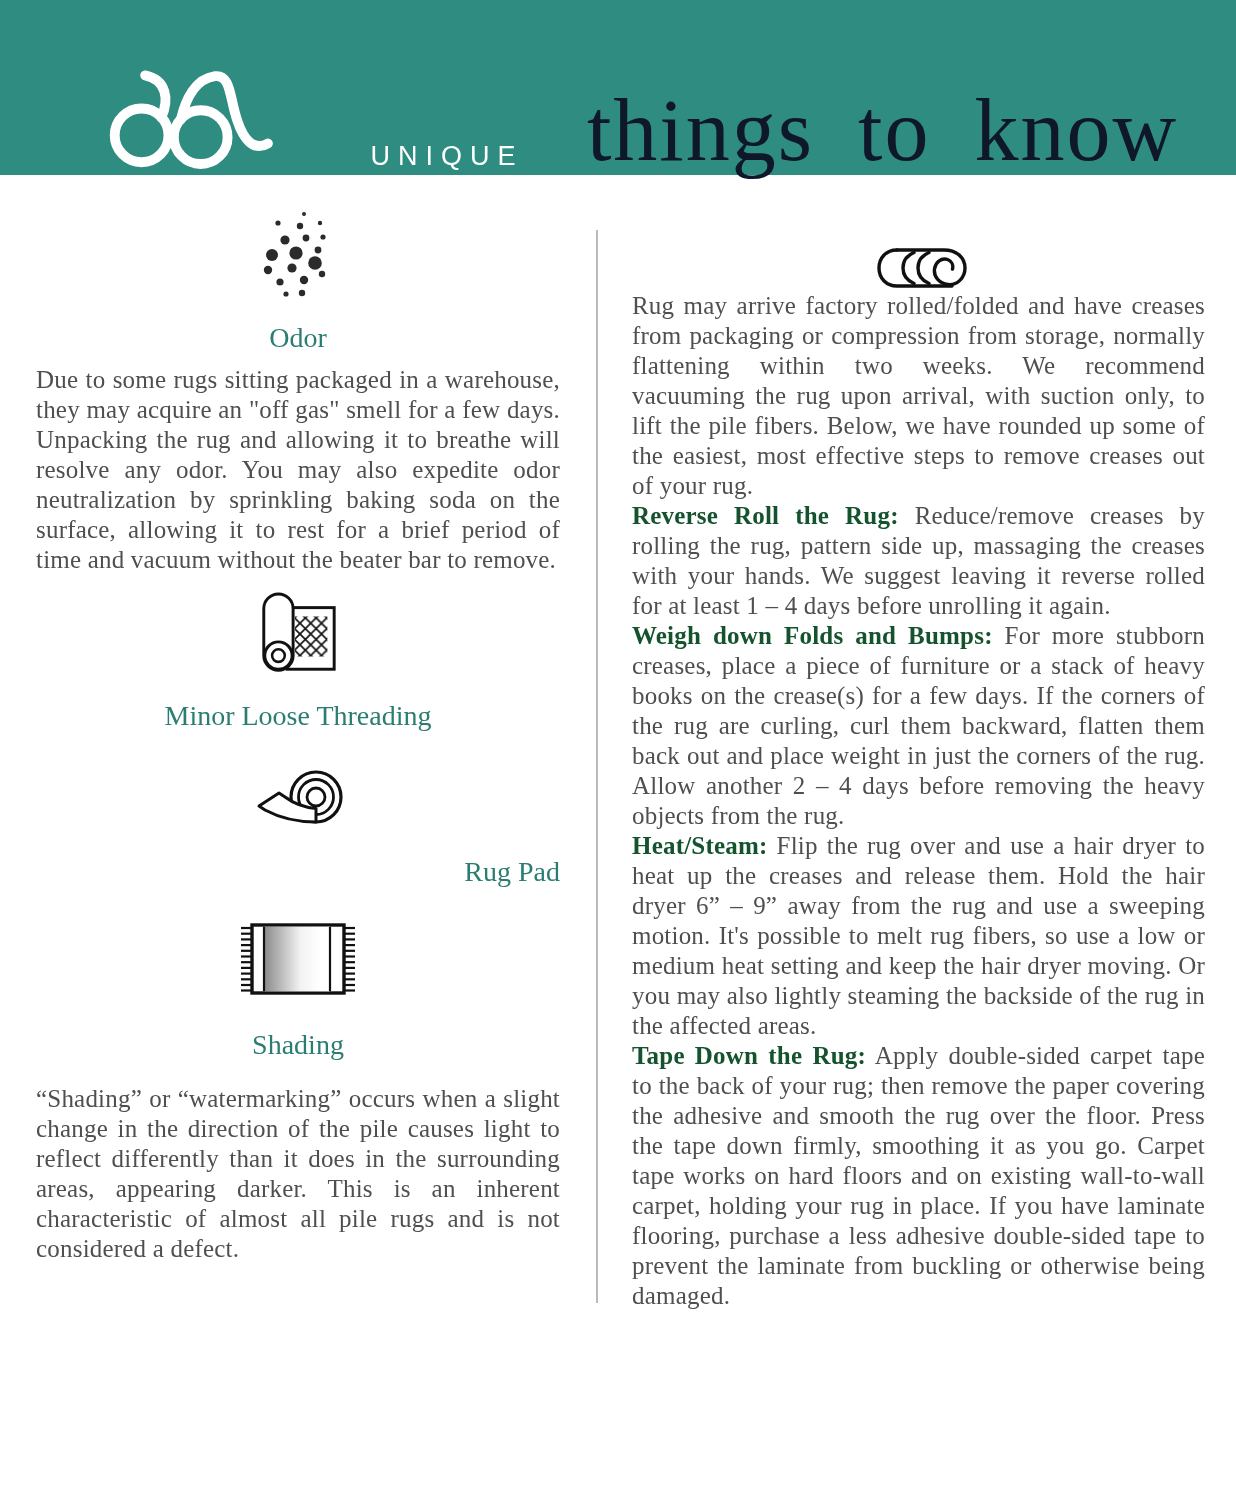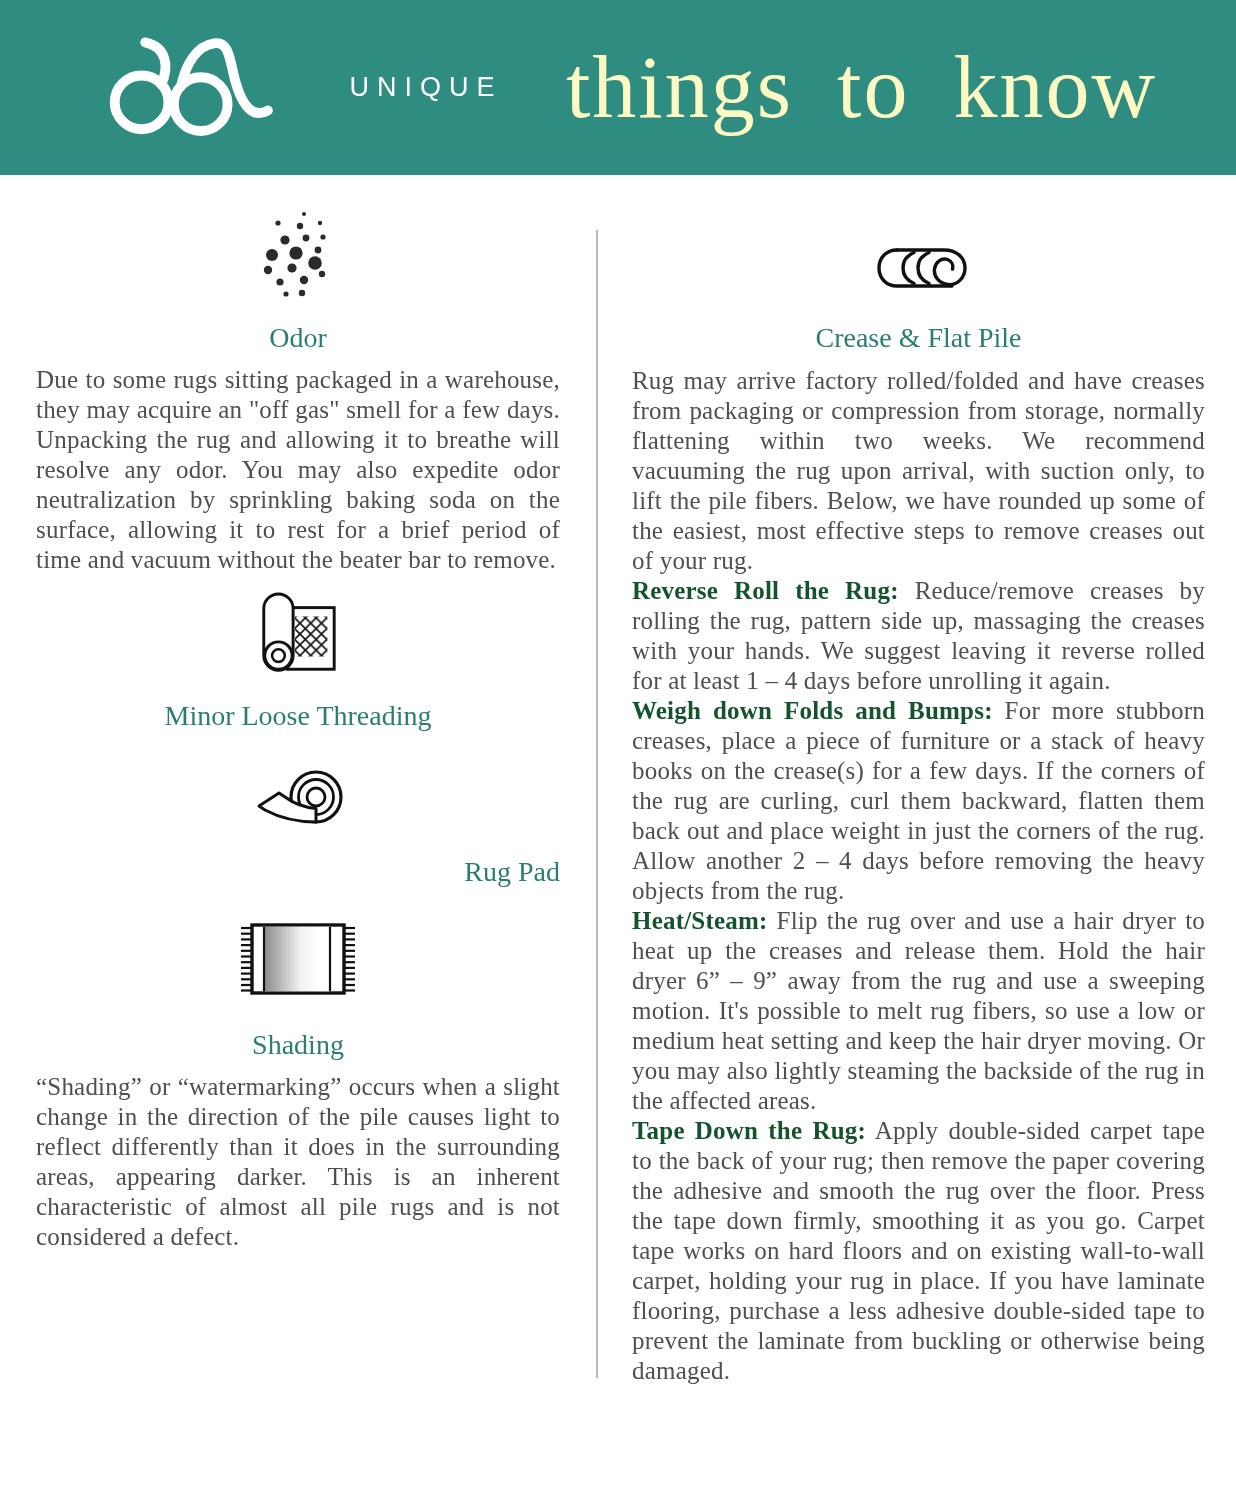--- a/index.html
+++ b/index.html
@@ -8,38 +8,39 @@
     width:1236px;height:1500px;
     background:#ffffff;
     overflow:hidden;
     font-family:"Liberation Sans", sans-serif;
   }
   
   .header{
     height:175px;
     background:#2e8c80;
     display:flex;
-    align-items:center;
+    align-items:flex-end;
+    gap:21px;
   }
   .logo-wrap{margin-left:95px;flex:0 0 auto;display:flex;align-items:center;}
   .logo-wrap svg{display:block;}
   .brand{
     margin-left:10px;
     width:212px;
     text-align:center;
     color:#ffffff;
     font-size:27px;
     letter-spacing:8px;
     line-height:37px;
     font-weight:400;
   }
   .page-title{
     flex:1;
     text-align:center;
-    color:#fef9c3;
+    color:#0f172a;
     font-family:"Liberation Serif", serif;
     font-size:88px;
     font-weight:400;
     letter-spacing:2px;
     word-spacing:20px;
     padding-right:45px;
     line-height:1;
   }
   
   .content{display:flex;align-items:stretch;}
@@ -72,21 +73,21 @@
   }
   p.body strong{color:#14532d;font-weight:bold;}
   
   .sec-odor .icon-wrap{padding-top:34px;height:94px;}
   .sec-odor h2{margin-top:20px;margin-bottom:13px;}
   .sec-threading .icon-wrap{padding-top:16px;height:90px;}
   .sec-threading h2{margin-top:20px;margin-bottom:10px;}
   .sec-rugpad .icon-wrap{padding-top:26px;height:60px;}
   .sec-rugpad h2{margin-top:30px;margin-bottom:10px;text-align:right;}
   .sec-shading .icon-wrap{padding-top:24px;height:78px;}
-  .sec-shading h2{margin-top:32px;margin-bottom:12px;}
+  .sec-shading h2{margin-top:32px;margin-bottom:24px;}
   .sec-crease .icon-wrap{padding-top:70px;height:46px;}
   .sec-crease h2{margin-top:32px;margin-bottom:14px;}
   .tip{margin-top:28px;}
 </style>
 </head>
 <body>
 
 <div class="page">
 
   <div class="header">
@@ -221,21 +222,20 @@
 
       <div class="sec-crease">
         <div class="icon-wrap">
           <svg width="98" height="46" viewBox="0 0 98 46" fill="none" stroke="#111" stroke-width="3.4" stroke-linecap="round">
             <path d="M27,5 C16,5 9,13 9,23 C9,33 16,41 27,41 L82,41"></path>
             <path d="M27,5 L74,5 C86,5 95,12 95,23 C95,33 87,40.5 78,39.5 C69.5,38.5 63.5,32 64.5,24 C65.5,17 71.5,12.5 77.5,14.5 C81.5,16 83.5,20 82.5,24"></path>
             <path d="M44,7.5 C37,10.5 33,16 33,23 C33,30 37,35.5 44,38.5"></path>
             <path d="M59,7.5 C52,10.5 48,16 48,23 C48,30 52,35.5 59,38.5"></path>
           </svg>
         </div>
-        <h2>Crease &amp; Flat Pile</h2>
         <p class="body">Rug may arrive factory rolled/folded and have creases from packaging or compression from storage, normally flattening within two weeks. We recommend vacuuming the rug upon arrival, with suction only, to lift the pile fibers. Below, we have rounded up some of the easiest, most effective steps to remove creases out of your rug.</p>
 
         <p class="body tip"><strong>Reverse Roll the Rug:</strong> <span>Reduce/remove creases by rolling the rug, pattern side up, massaging the creases with your hands. We suggest leaving it reverse rolled for at least 1 – 4 days before unrolling it again.</span></p>
 
         <p class="body tip"><strong>Weigh down Folds and Bumps:</strong> <span>For more stubborn creases, place a piece of furniture or a stack of heavy books on the crease(s) for a few days. If the corners of the rug are curling, curl them backward, flatten them back out and place weight in just the corners of the rug. Allow another 2 – 4 days before removing the heavy objects from the rug.</span></p>
 
         <p class="body tip"><strong>Heat/Steam:</strong> <span>Flip the rug over and use a hair dryer to heat up the creases and release them. Hold the hair dryer 6” – 9” away from the rug and use a sweeping motion. It's possible to melt rug fibers, so use a low or medium heat setting and keep the hair dryer moving. Or you may also lightly steaming the backside of the rug in the affected areas.</span></p>
 
         <p class="body tip"><strong>Tape Down the Rug:</strong> <span>Apply double-sided carpet tape to the back of your rug; then remove the paper covering the adhesive and smooth the rug over the floor. Press the tape down firmly, smoothing it as you go. Carpet tape works on hard floors and on existing wall-to-wall carpet, holding your rug in place. If you have laminate flooring, purchase a less adhesive double-sided tape to prevent the laminate from buckling or otherwise being damaged.</span></p>
       </div>

